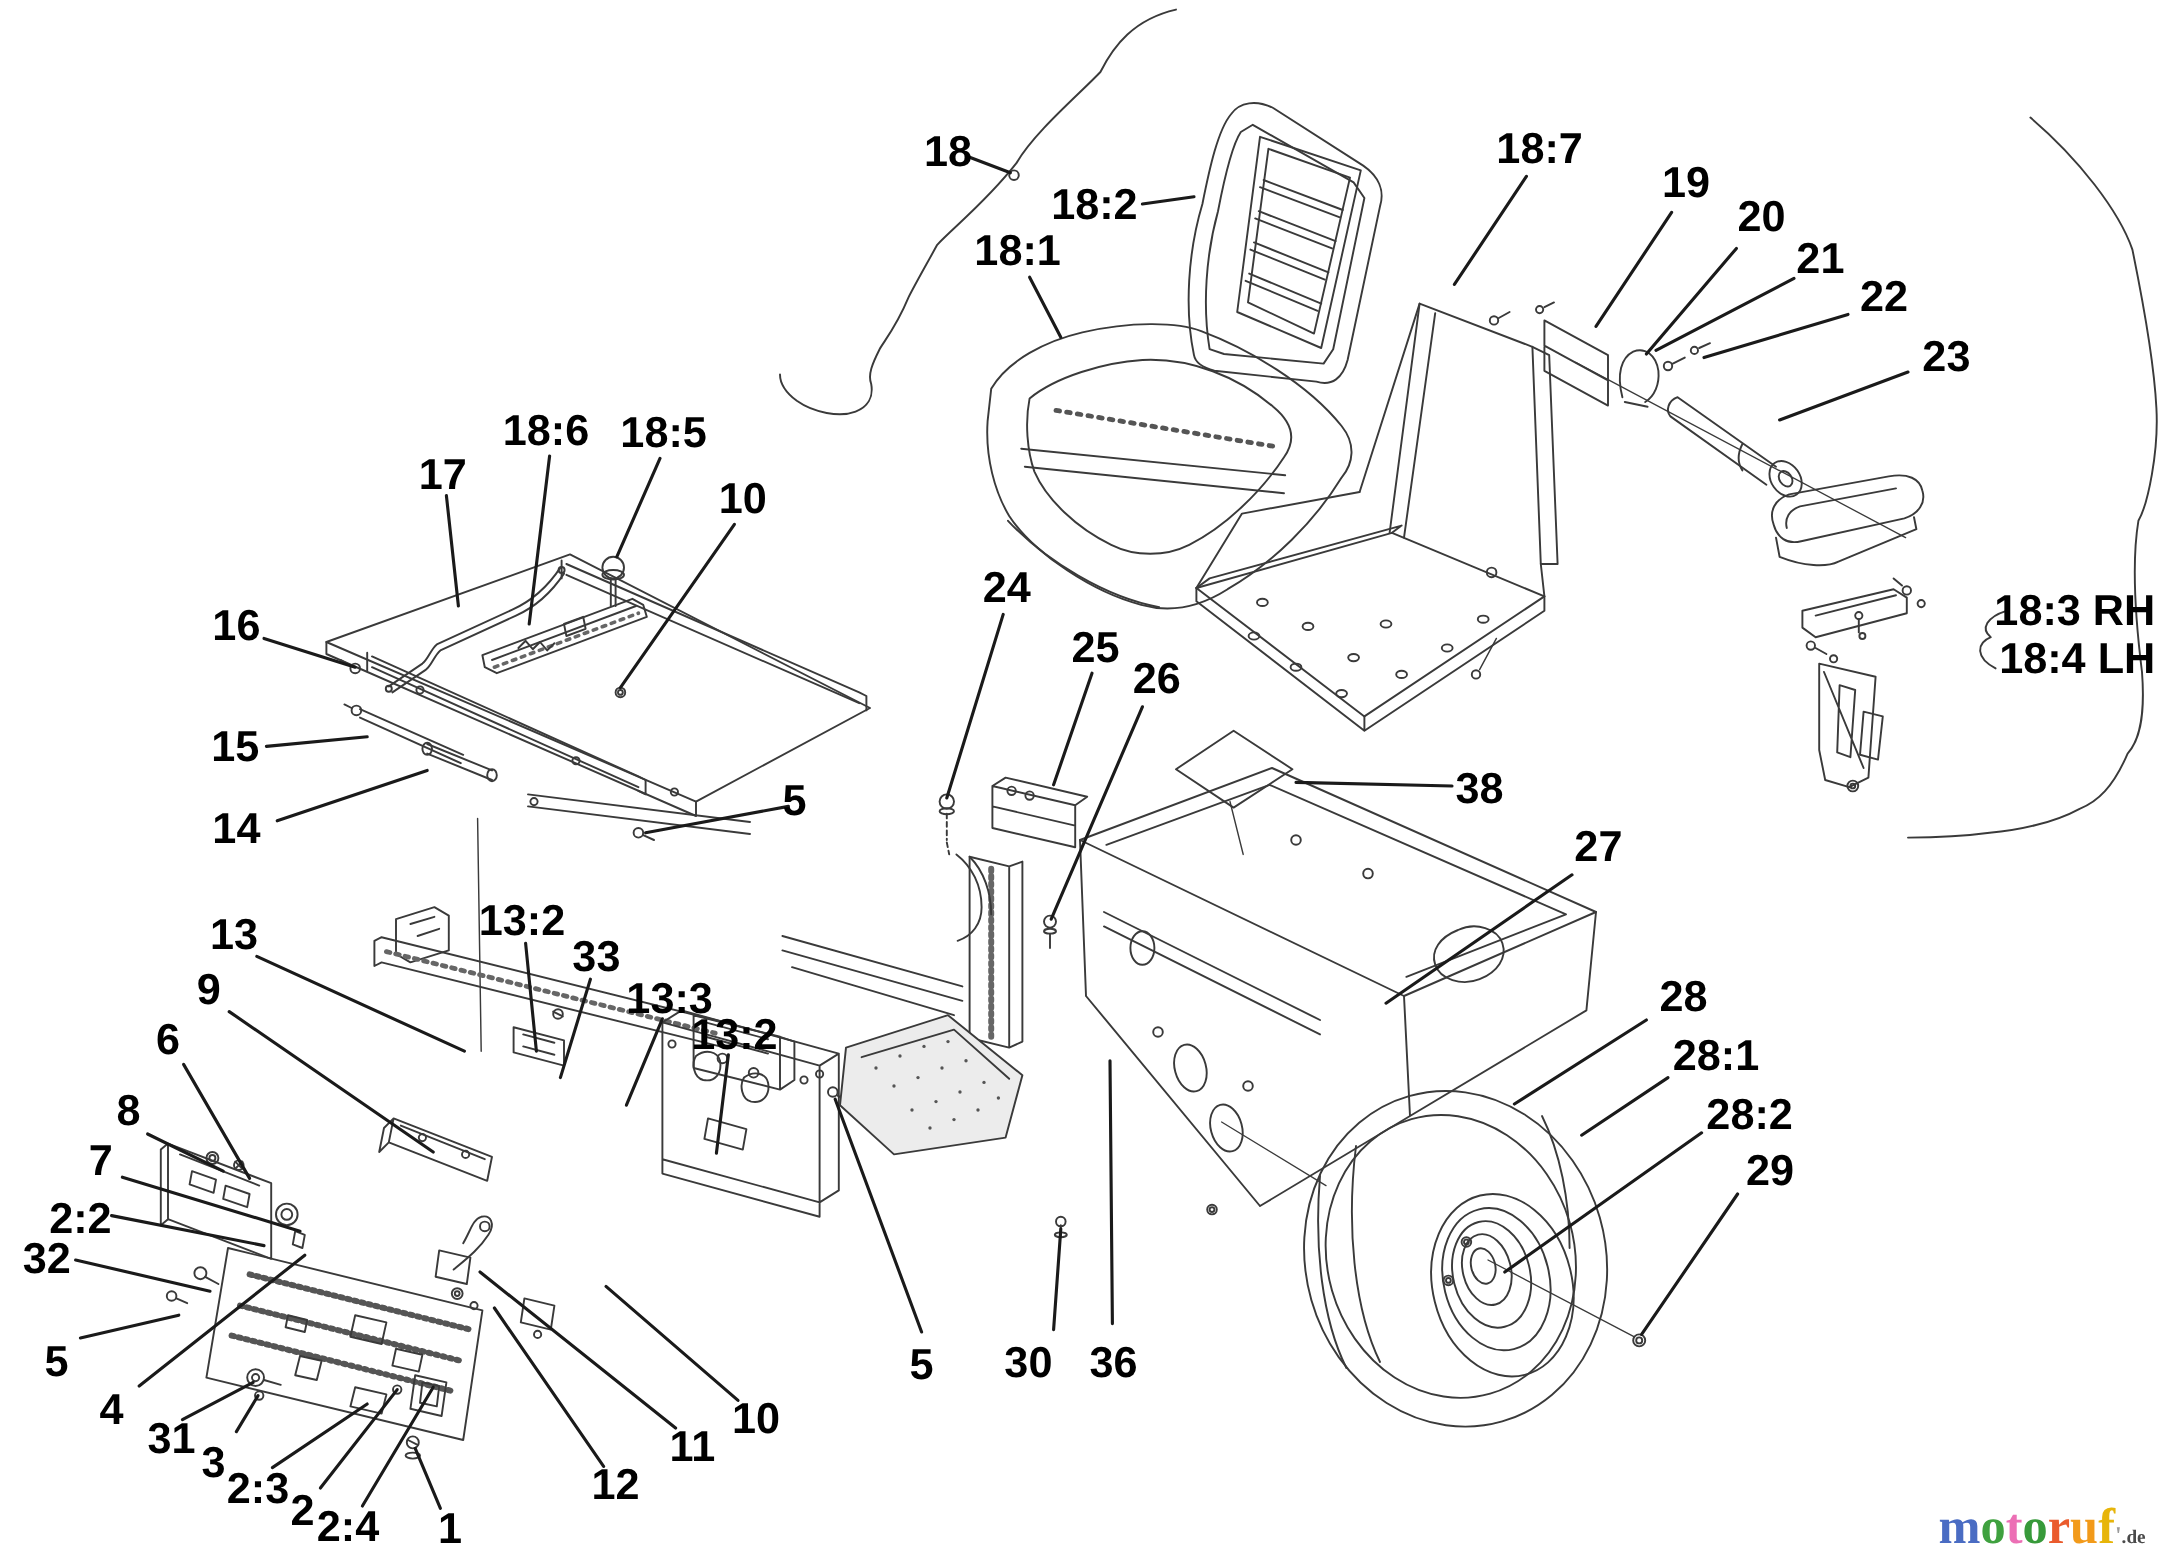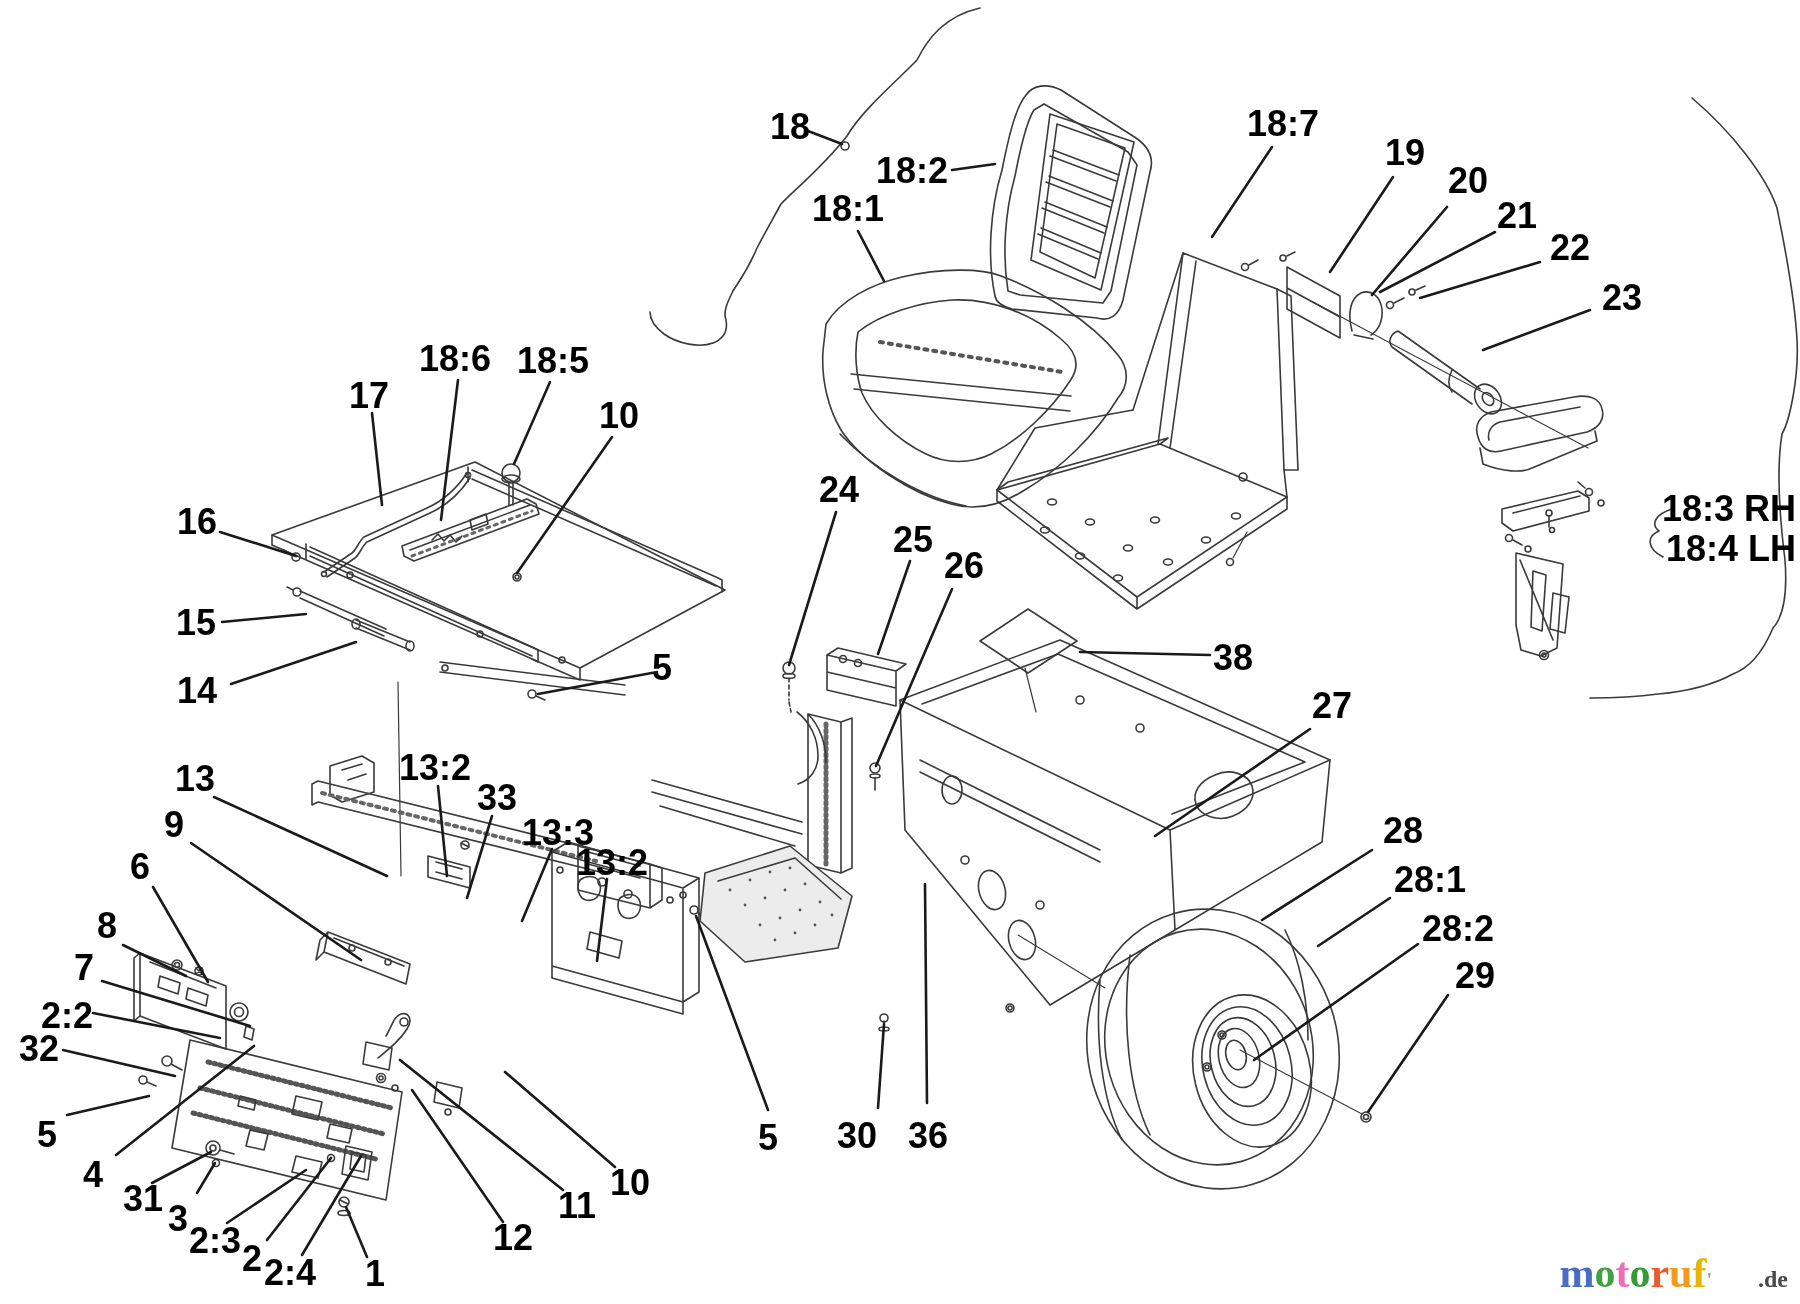--- a/index.html
+++ b/index.html
@@ -3,21 +3,21 @@
 <meta charset="utf-8">
 <style>
   html,body{margin:0;padding:0;background:#fff;}
   .stage{position:relative;width:1800px;height:1296px;background:#ffffff;overflow:hidden;
          font-family:"Liberation Sans", sans-serif;}
   .stage svg{position:absolute;left:0;top:0;}
   #art path,#art line,#art polyline,#art ellipse,#art circle,#art rect{vector-effect:non-scaling-stroke;}
   .watermark{position:absolute;right:12px;bottom:2px;
              font-family:"Liberation Serif", serif;font-weight:700;font-size:42px;line-height:1;
              letter-spacing:0px;user-select:none;}
-  .watermark .suffix{font-size:24px;font-weight:700;margin-left:46px;}
+  .watermark .suffix{font-size:16px;font-weight:700;}
   .watermark .tick{font-size:20px;color:#9a9a9a;}
 </style>
 </head>
 <body>
 
 <div class="stage">
 <svg id="art" width="1800" height="1304" viewBox="0 0 1800 1304" fill="none" stroke="#3a3a3a" stroke-width="1.6" stroke-linecap="round" stroke-linejoin="round">
 
   <g>
     <path d="M980,8 C945,16 928,38 917,60 C900,78 862,110 847,136 C822,168 794,190 781,204

